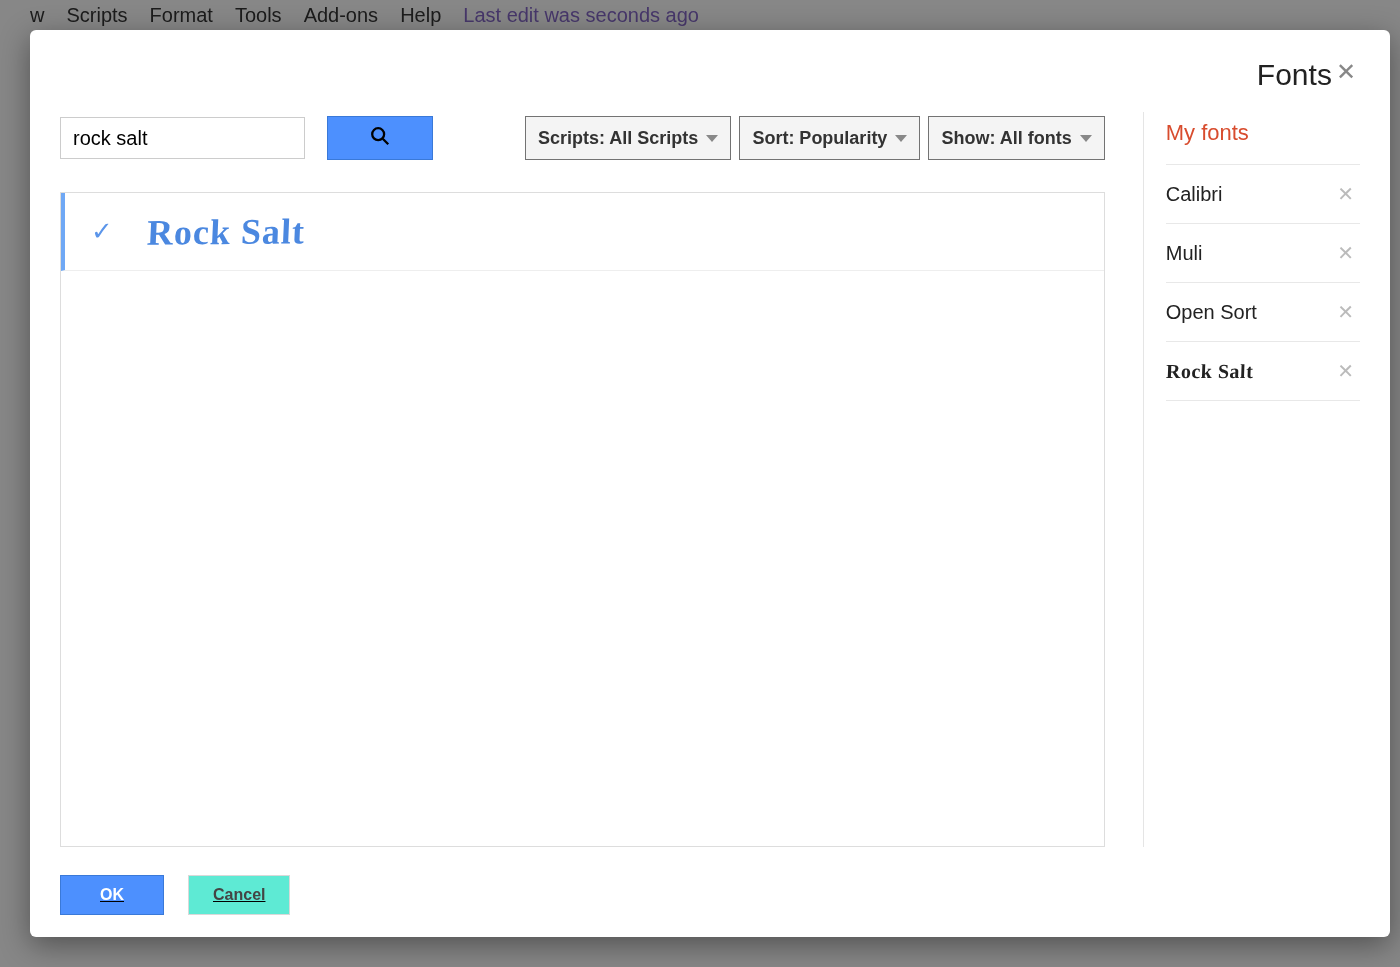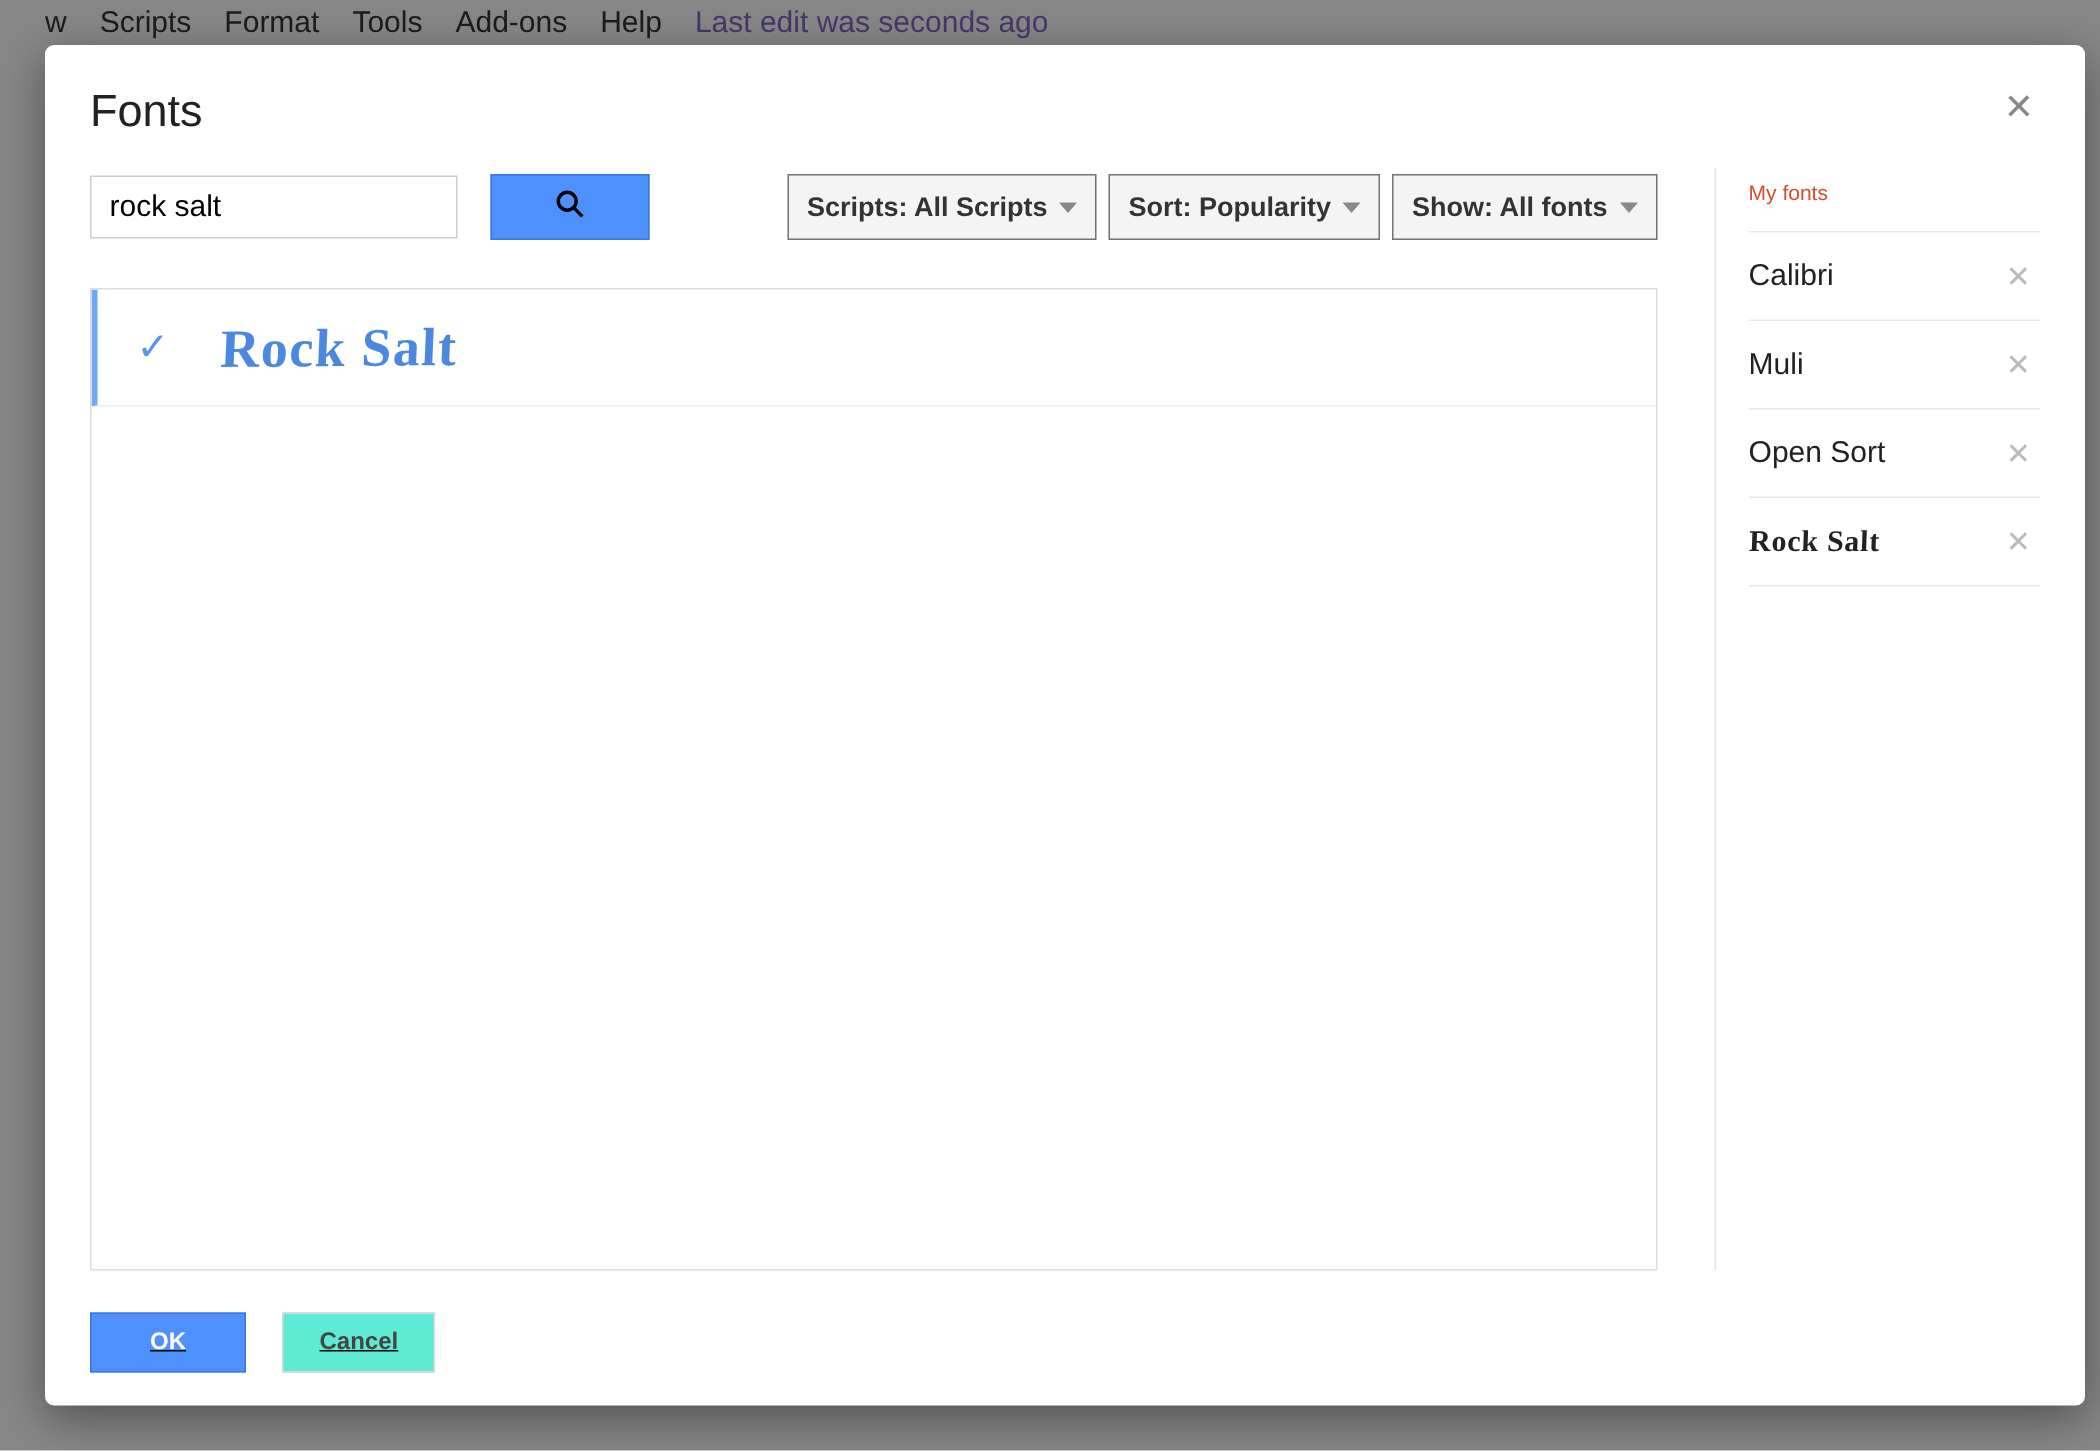--- a/index.html
+++ b/index.html
@@ -44,21 +44,21 @@
     border-radius: 6px;
     box-shadow: 0 8px 30px rgba(0,0,0,0.4);
     display: flex;
     flex-direction: column;
     padding: 28px 30px 22px 30px;
     box-sizing: border-box;
   }
 
   .dialog-header {
     display: flex;
-    justify-content: space-between;
+    justify-content: flex-end;
     align-items: flex-start;
   }
   .dialog-title {
     font-size: 30px;
     font-weight: 400;
     color: #222;
     margin: 0 0 24px 0;
   }
   .close-x {
     font-size: 24px;
@@ -163,21 +163,21 @@
   .right-pane {
     width: 295px;
     border-left: 1px solid #e5e5e5;
     padding-left: 22px;
     display: flex;
     flex-direction: column;
     margin-top: -4px;
   }
   .my-fonts-title {
     color: #d84c2e;
-    font-size: 14px;
+    font-size: 22px;
     font-weight: 400;
     padding: 8px 0 18px 0;
   }
   .myfont-item {
     height: 58px;
     border-top: 1px solid #e8e8e8;
     border-bottom: 0;
     display: flex;
     align-items: center;
     justify-content: space-between;

